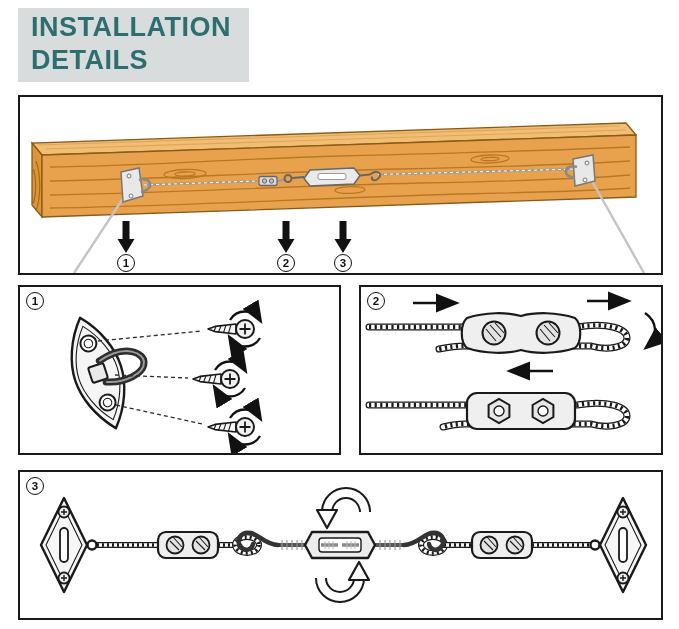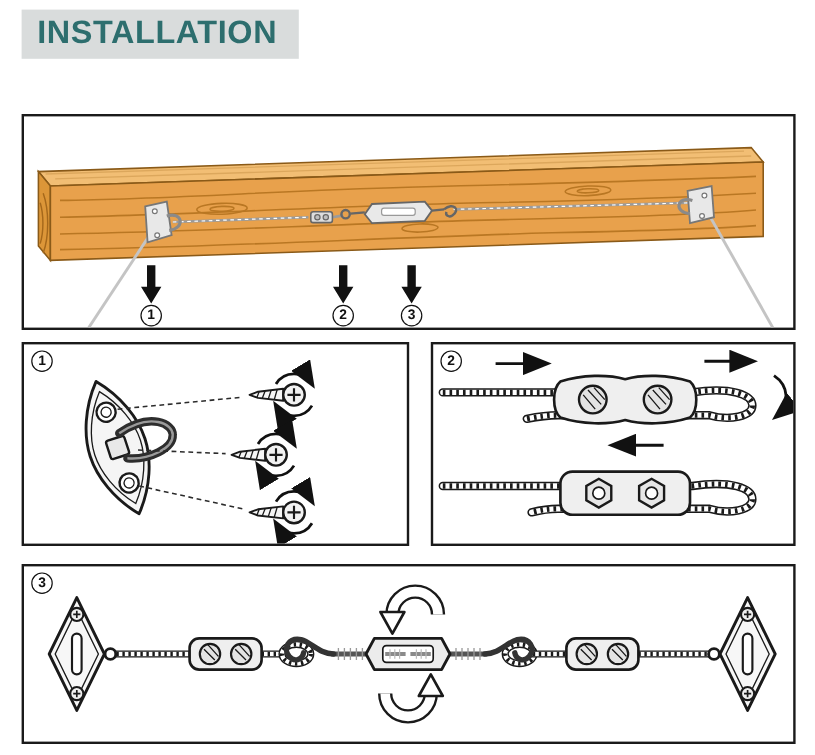--- a/index.html
+++ b/index.html
@@ -18,20 +18,21 @@
   .arrow{stroke:#111;stroke-width:2.4;fill:none;}
   .dash{stroke:#2b2b2b;stroke-width:1.3;stroke-dasharray:4 3;fill:none;}
 </style>
 </head>
 <body>
 
 <div class="page">
 
   <div class="title-block">
     <div>INSTALLATION</div>
+    <div>DETAILS</div>
   </div>
 
   <div class="panel" style="left:18px;top:95px;width:645px;height:180px;">
     <svg width="641" height="176" viewBox="0 0 641 176">
       <g>
         <polygon points="22,58 616,38 606,26 12,46" stroke="#8a5a18" stroke-width="1.3" fill="#F2BE74"></polygon>
         <polygon points="12,46 22,58 22,120 12,108" stroke="#8a5a18" stroke-width="1.3" fill="#DC9638"></polygon>
         <polygon points="22,58 616,38 616,100 22,120" stroke="#8a5a18" stroke-width="1.3" fill="#E8A14C"></polygon>
         <path d="M26,52 L606,33 M18,48 L600,29" stroke="#DCA75C" stroke-width="1.1" fill="none"></path>
         <path d="M16,64 C21,78 21,100 16,114 M13.5,72 C16.5,82 16.5,96 13.5,106" stroke="#A5681B" stroke-width="1.2" fill="none"></path>

